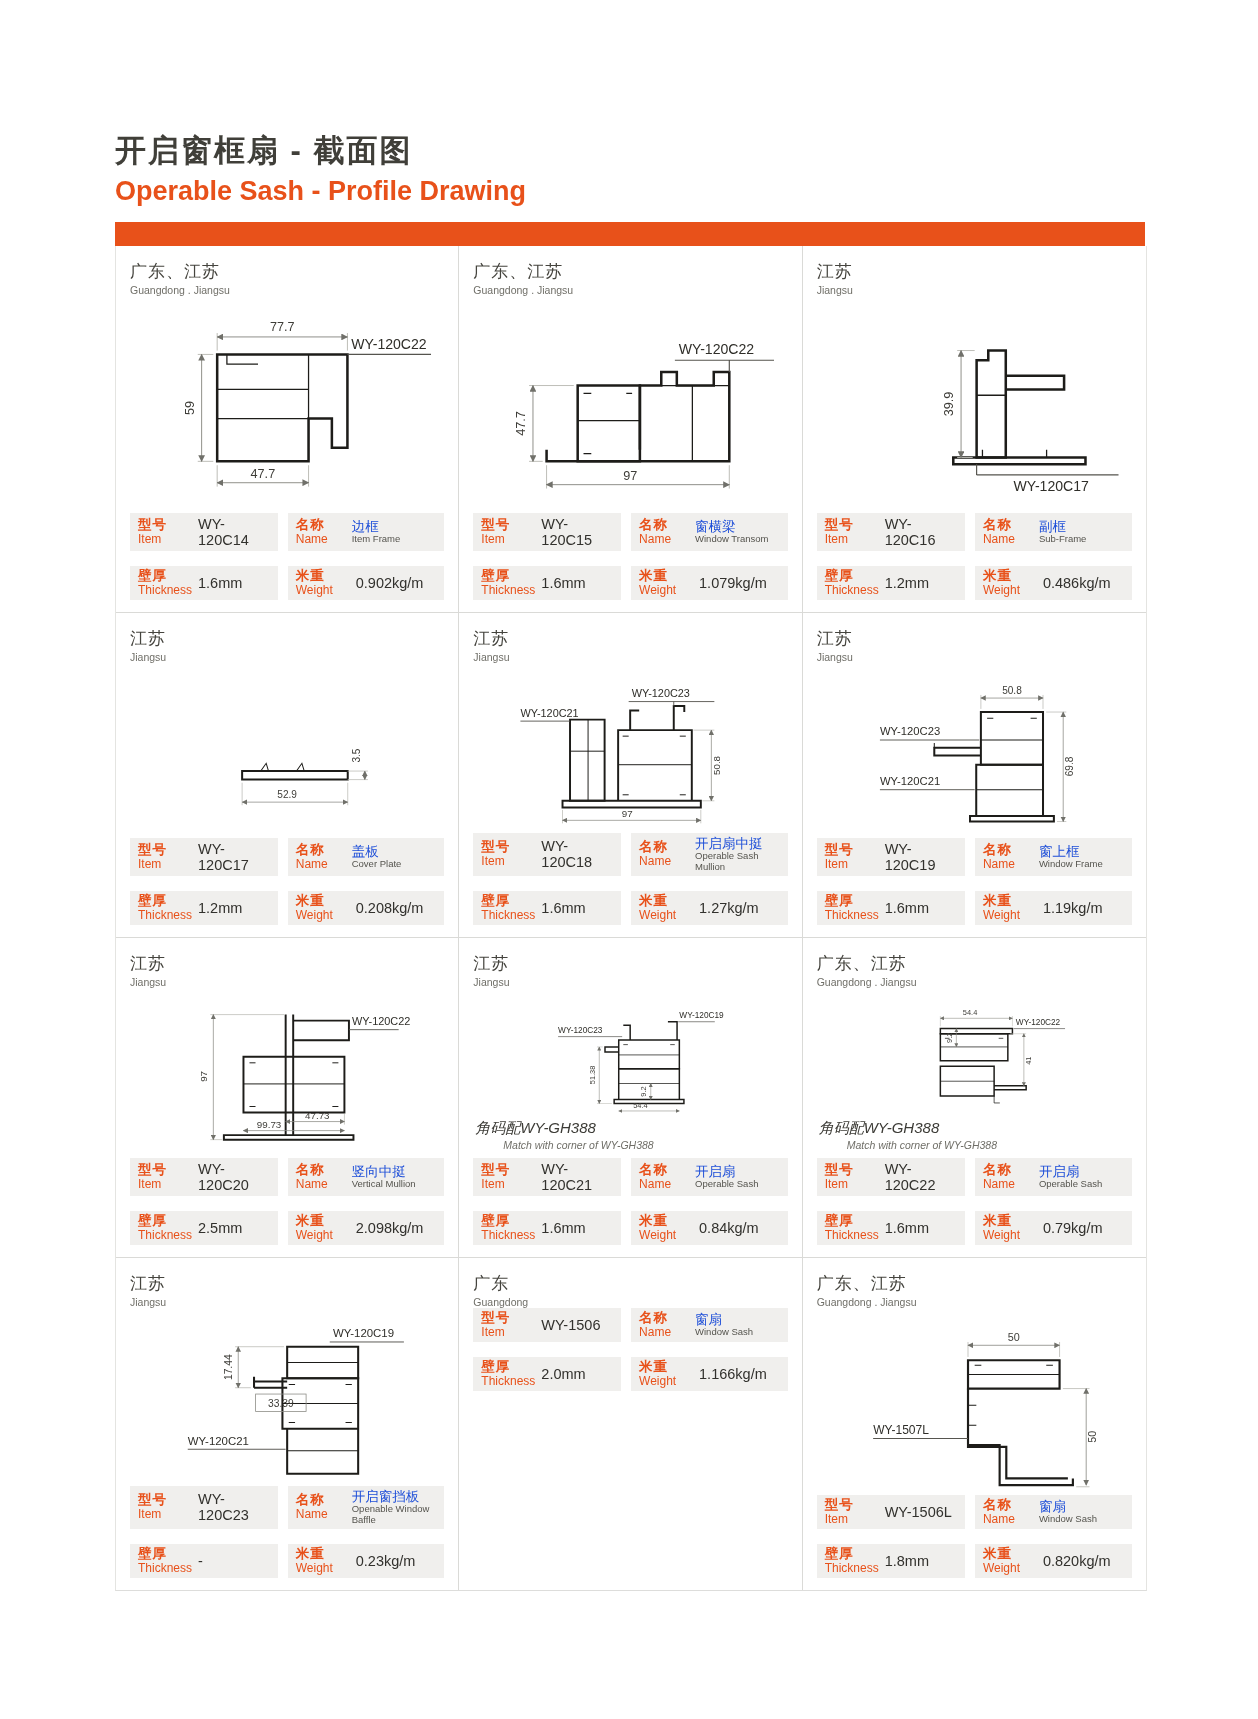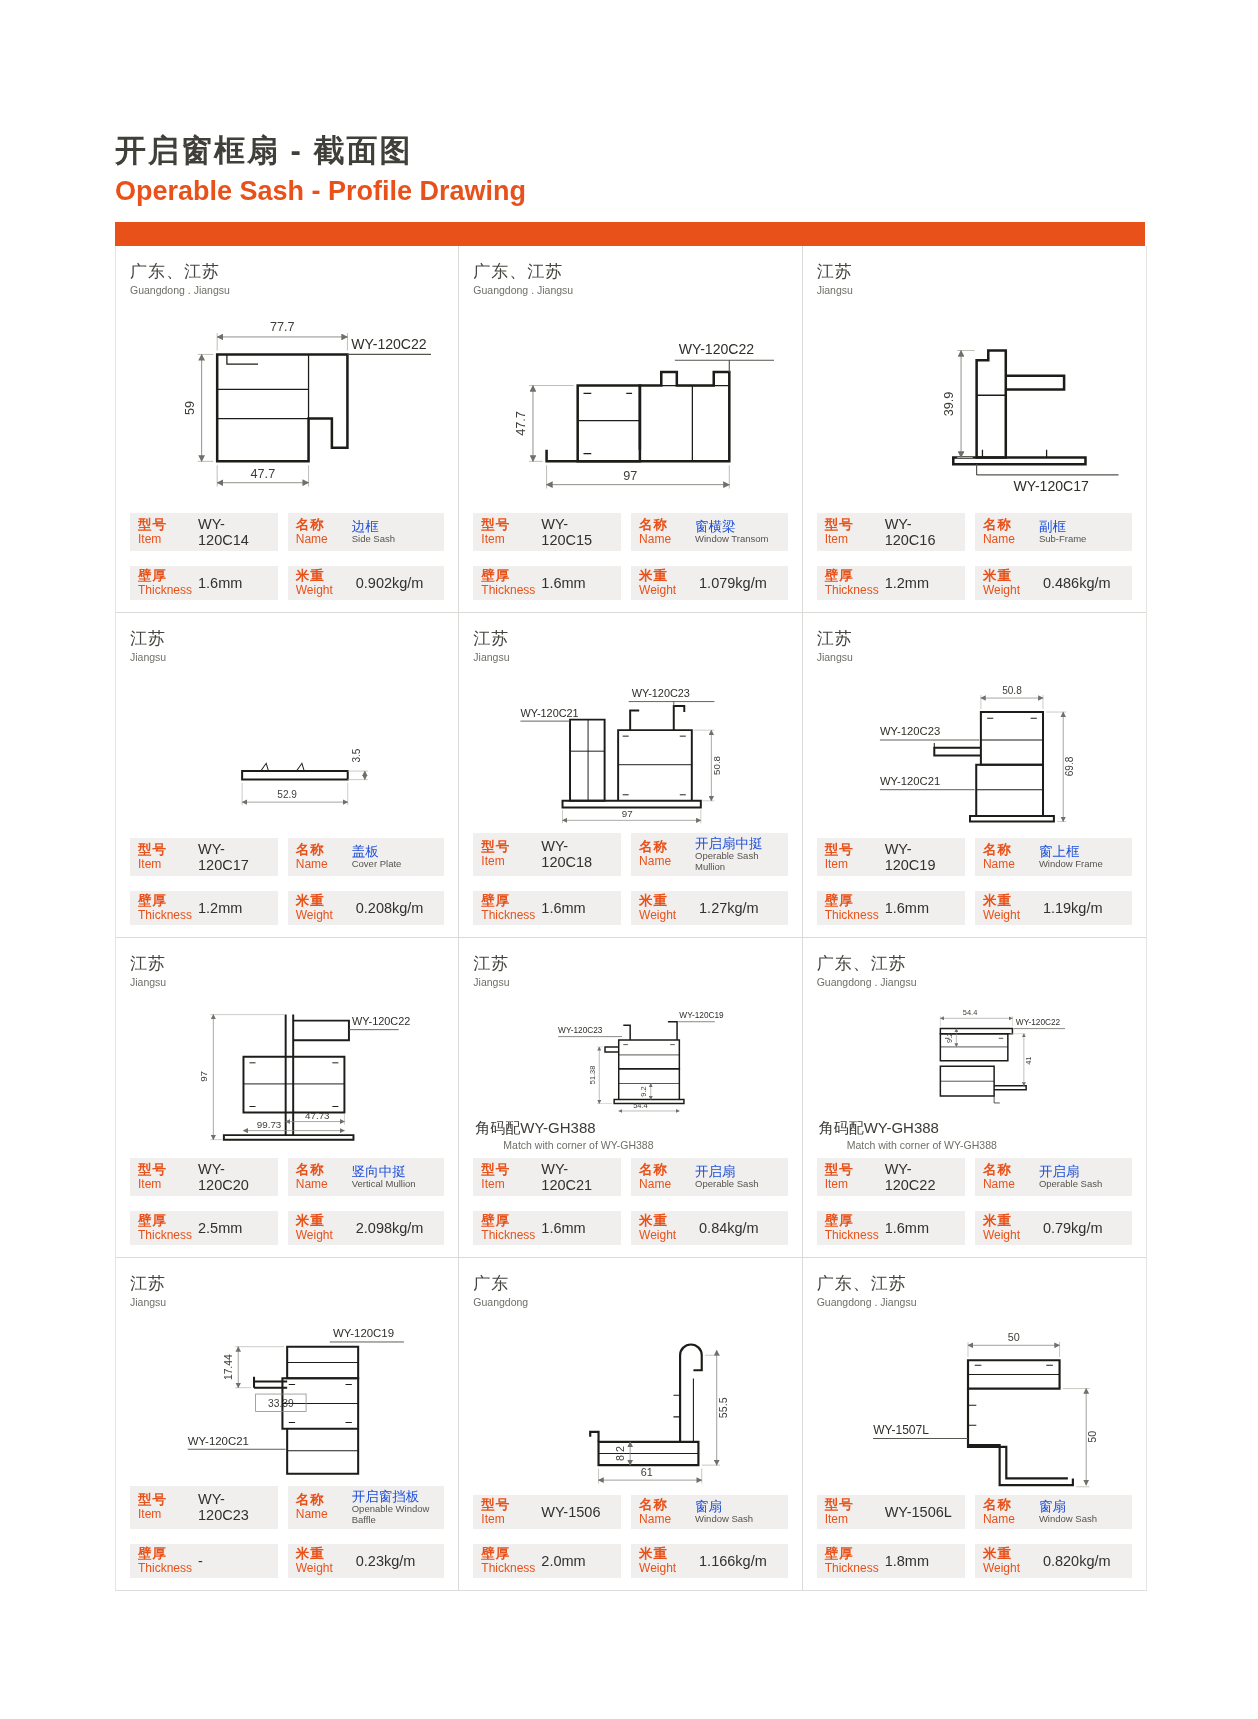--- a/index.html
+++ b/index.html
@@ -12,21 +12,21 @@
         grid-template-columns:1fr 1fr 1fr;grid-template-rows:367px 325px 320px 332px;
         border-left:1px solid #e4e4e1;border-right:1px solid #e4e4e1;border-bottom:1px solid #dddddb;}
   .cell{border-right:1px solid #dadad7;border-bottom:1px solid #dadad7;box-sizing:border-box;
         padding:14px 14px 12px 14px;display:flex;flex-direction:column;min-width:0;}
   .cell:nth-child(3n){border-right:none;}
   .cell:nth-child(n+10){border-bottom:none;}
   .rz{font-size:17px;color:#45443e;letter-spacing:1px;}
   .re{font-size:10.5px;color:#6f6e67;margin-top:1px;}
   .drawing{flex:1;display:flex;align-items:center;justify-content:center;min-height:0;padding:4px 0;}
   .drawing svg{width:100%;height:100%;}
-  .note{margin:0 0 7px 2px;}
+  .note{margin:0 0 7px 2px;font-style:italic;}
   .ntz{font-size:15px;color:#3c3b36;}
   .nte{font-size:10.5px;color:#6f6e67;margin-top:1px;margin-left:28px;}
   .spec{display:grid;grid-template-columns:1fr 1.06fr;gap:15px 10px;}
   .pair{background:#f0efed;display:flex;align-items:center;min-height:33px;padding:3px 8px;box-sizing:border-box;}
   .plabel{flex:0 0 56px;}
   .plz{font-size:13.5px;font-weight:bold;color:#e8511a;letter-spacing:1px;line-height:1.1;}
   .ple{font-size:12px;color:#e8511a;line-height:1.1;}
   .pval{font-size:14.5px;color:#32312d;padding-left:4px;}
   .nvz{font-size:13.5px;color:#1d4ed8;line-height:1.15;}
   .nve{font-size:9.5px;color:#55544e;line-height:1.15;}
@@ -87,21 +87,21 @@
         </div>
         <div class="pval">WY-120C14</div>
       </div>
       <div class="pair">
         <div class="plabel">
           <div class="plz">名称</div>
           <div class="ple">Name</div>
         </div>
         <div class="pvaln">
           <div class="nvz">边框</div>
-          <div class="nve">Side Sash</div>
+          <div class="nve">Item Frame</div>
         </div>
       </div>
       <div class="pair">
         <div class="plabel">
           <div class="plz">壁厚</div>
           <div class="ple">Thickness</div>
         </div>
         <div class="pval">1.6mm</div>
       </div>
       <div class="pair">
@@ -615,34 +615,20 @@
         <div class="pval">0.23kg/m</div>
       </div>
     </div>
   </div>
 
   <div class="cell">
     <div class="region">
       <div class="rz">广东</div>
       <div class="re">Guangdong</div>
     </div>
-    <div class="drawing">
-      <svg viewBox="0 0 300 215" preserveAspectRatio="xMidYMid meet">
-        <path class="p" d="M112,156 H232 V184 H112 Z"></path>
-        <path class="p" d="M112,156 v-12 h-10 v6 M210,156 V52 A13,13 0 0 1 236,52 V70 h-10"></path>
-        <path class="pi" d="M112,170 H232 M226,80 V156 M210,100 h-8 M210,126 h-8"></path>
-        <path class="xl" d="M240,52 H258 M236,184 H258 M112,188 V206 M236,188 V206"></path>
-        <path class="dl" marker-start="url(#ar)" marker-end="url(#ar)" d="M150,156 V184"></path>
-        <path class="dl" marker-start="url(#ar)" marker-end="url(#ar)" d="M254,46 V184"></path>
-        <path class="dl" marker-start="url(#ar)" marker-end="url(#ar)" d="M112,202 H236"></path>
-        <text class="dt" transform="rotate(-90 142 170)" x="142" y="170" text-anchor="middle">8.2</text>
-        <text class="dt" transform="rotate(-90 266 115)" x="266" y="115" text-anchor="middle">55.5</text>
-        <text class="dt" x="170" y="197" text-anchor="middle">61</text>
-      </svg>
-    </div>
     <div class="spec">
       <div class="pair">
         <div class="plabel">
           <div class="plz">型号</div>
           <div class="ple">Item</div>
         </div>
         <div class="pval">WY-1506</div>
       </div>
       <div class="pair">
         <div class="plabel">

